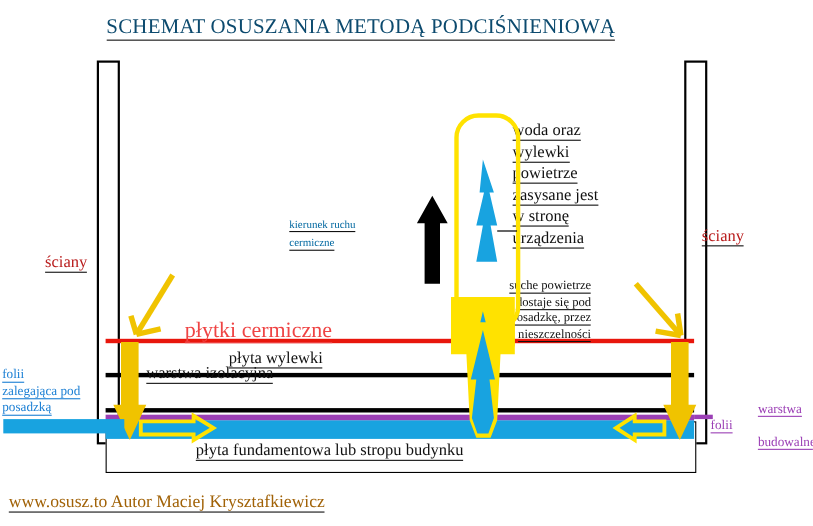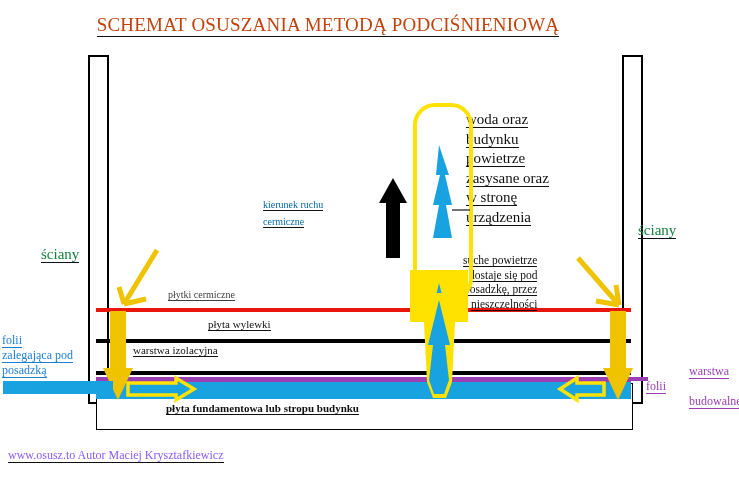--- a/index.html
+++ b/index.html
@@ -7,21 +7,21 @@
   body{
     font-family:"Liberation Serif", serif;
     width:739px;height:478px;overflow:hidden;position:relative;
   }
   .stage{position:absolute;left:0;top:0;width:739px;height:478px;}
   .abs{position:absolute;}
 
   
   #title{
     left:0;top:14px;width:656px;text-align:center;
-    font-size:19px;color:#c2410c;letter-spacing:.2px;
+    font-size:19px;color:#0c4a6e;letter-spacing:.2px;
     white-space:nowrap;
   }
   #title span{
     border-bottom:1.5px solid #111;padding-bottom:1px;
   }
 
   
   .wall{
     border:2px solid #000;background:#fff;
   }
@@ -44,30 +44,30 @@
   }
   #layer-foil{         
     left:96px;top:377px;width:535px;height:5px;background:#9b3fb5;
   }
   #layer-water{        
     left:96px;top:382px;width:535px;height:17px;background:#18a3e0;
   }
 
   
   .floor-label{
-    font-size:11px;color:#111;white-space:nowrap;
+    font-size:15px;color:#111;white-space:nowrap;
   }
   .floor-label u{text-decoration:none;border-bottom:1.4px solid currentColor;}
-  #label-tiles{left:168px;top:289px;color:#404040;font-size:10px;}
+  #label-tiles{left:168px;top:289px;color:#ef4444;font-size:20px;}
   #label-screed{left:208px;top:318px;}
-  #label-insulation{left:133px;top:344px;}
-  #label-foundation{left:166px;top:402px;font-weight:bold;}
-
-  
-  .wall-caption{font-size:15px;color:#15803d;margin-top:15px;}
+  #label-insulation{left:133px;top:332px;}
+  #label-foundation{left:178px;top:402px;}
+
+  
+  .wall-caption{font-size:15px;color:#b91c1c;}
   .wall-caption u{text-decoration:none;border-bottom:1.3px solid #111;}
   #caption-wall-left{left:41px;top:231px;}
   #caption-wall-right{left:638px;top:207px;}
 
   
   #note-water-left{
     left:2px;top:333px;font-size:12px;color:#1b7fd4;line-height:15px;
   }
   #note-water-left u{text-decoration:none;border-bottom:1.1px solid #1b7fd4;}
 
@@ -99,21 +99,21 @@
   #device-housing{
     left:413px;top:103px;width:52px;height:190px;
     border:4px solid #ffe200;border-radius:22px;background:transparent;
   }
   #device-base{
     left:410px;top:270px;width:58px;height:45px;background:#ffe200;
   }
 
   
   #credit{
-    left:8px;top:448px;font-size:12px;color:#8b5cf6;white-space:nowrap;
+    left:8px;top:448px;font-size:16px;color:#a16207;white-space:nowrap;
   }
   #credit u{text-decoration:none;border-bottom:1.4px solid #111;}
 
   svg{overflow:visible;}
 </style>
 </head>
 <body>
 
 <div class="stage">
 
@@ -163,23 +163,23 @@
     <div><u>budowalnej</u></div>
   </div>
 
   <div class="abs" id="note-direction">
     <div><u>kierunek ruchu </u></div>
     <div><u>cermiczne</u></div>
   </div>
 
   <div class="abs" id="note-suction">
     <div><u>woda oraz </u></div>
-    <div><u>budynku </u></div>
+    <div><u>wylewki </u></div>
     <div><u>powietrze </u></div>
-    <div><u>zasysane oraz </u></div>
+    <div><u>zasysane jest </u></div>
     <div><u>w stronę </u></div>
     <div><u>urządzenia</u></div>
   </div>
 
   <div class="abs" id="note-dryair">
     <div><u>suche powietrze </u></div>
     <div><u>dostaje się pod </u></div>
     <div><u>posadzkę, przez </u></div>
     <div><u>nieszczelności</u></div>
   </div>

